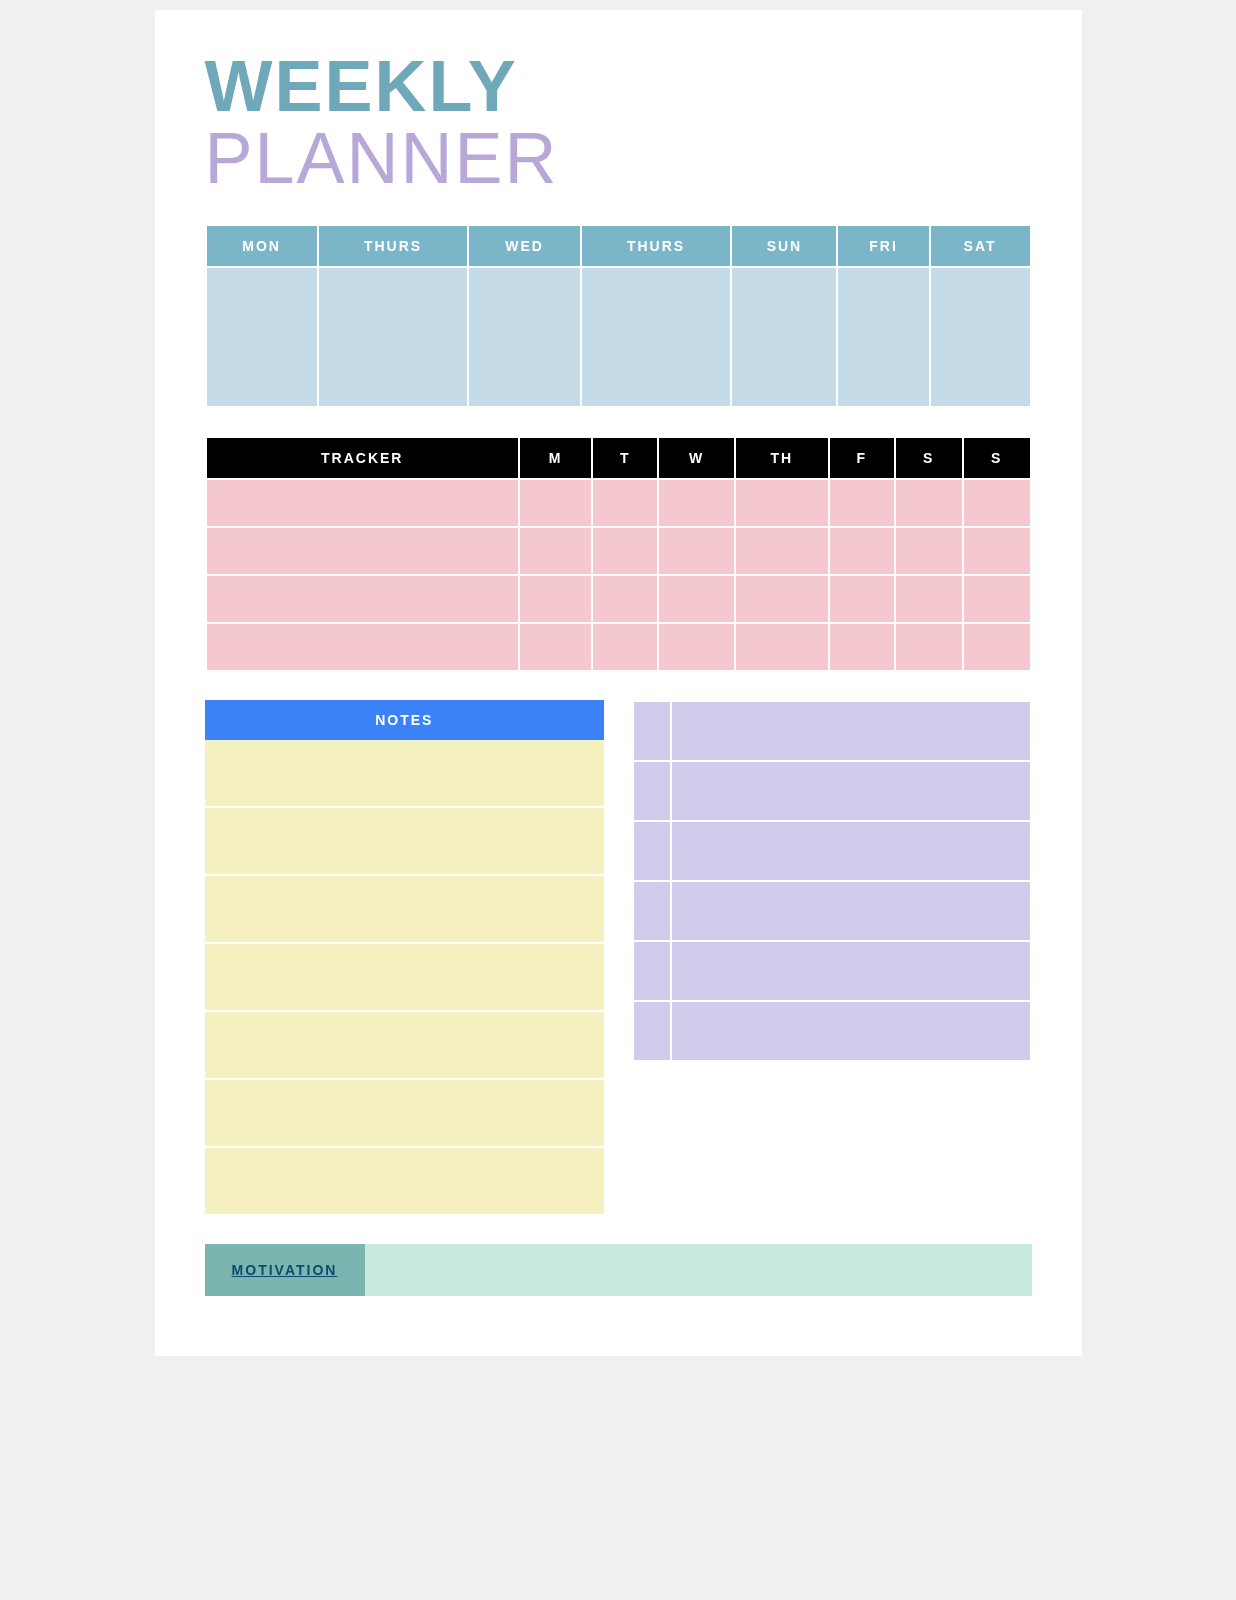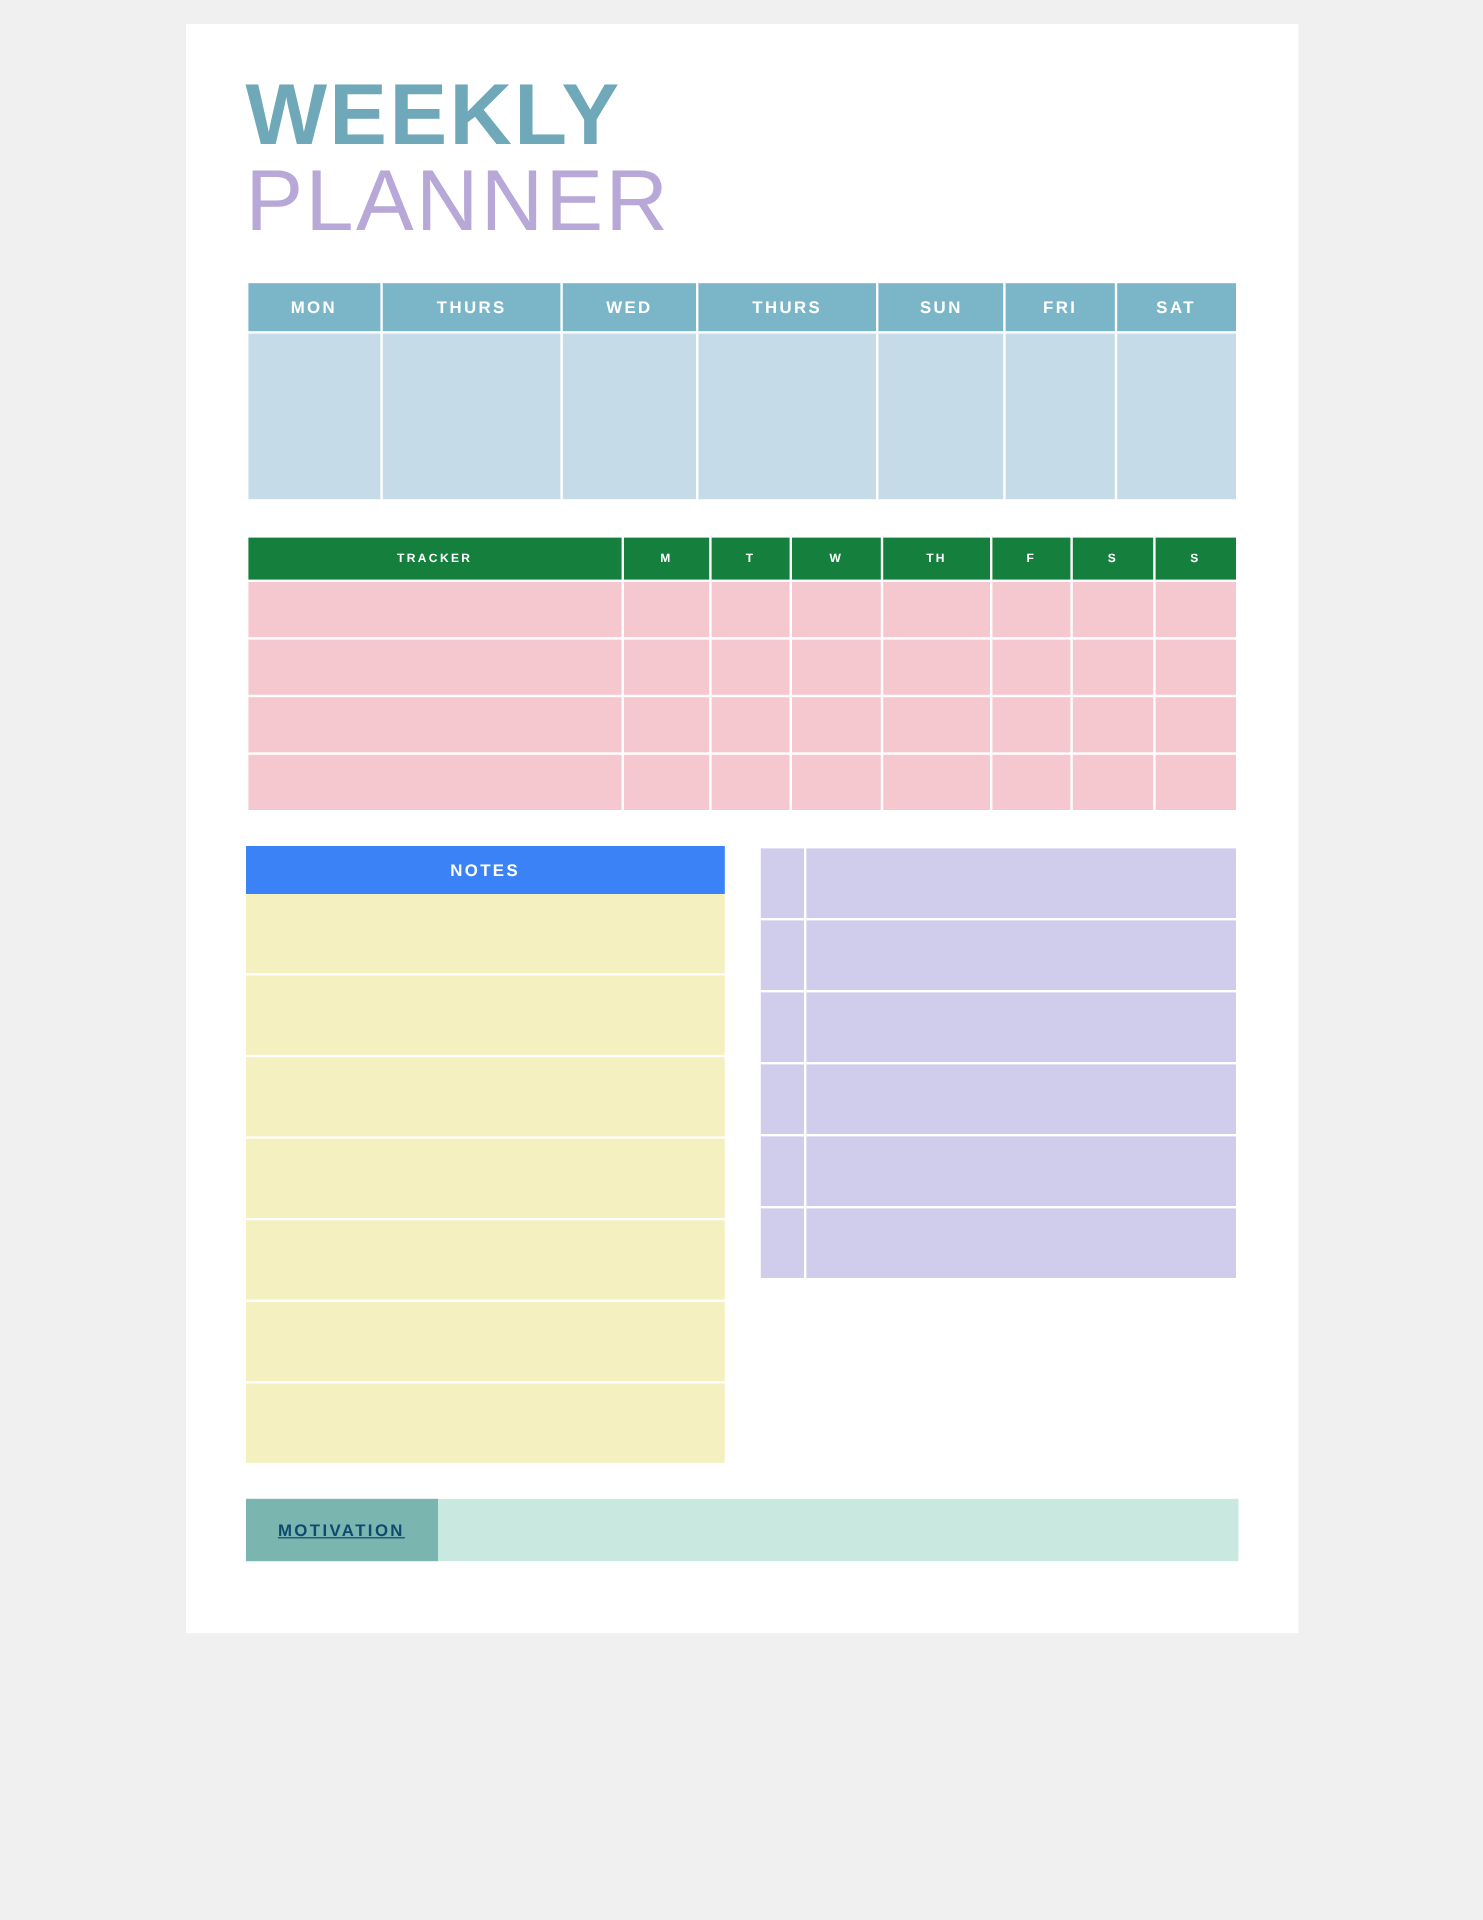--- a/index.html
+++ b/index.html
@@ -15,21 +15,21 @@
       align-items: flex-start;
       min-height: 100vh;
       font-family: Arial, sans-serif;
     }
 
     .page {
       width: 927px;
       min-height: 1200px;
       background: #ffffff;
       padding: 40px 50px 60px 50px;
-      margin: 20px auto;
+      margin: 10px auto;
     }
 
     
     .header {
       display: flex;
       align-items: center;
       justify-content: space-between;
       margin-bottom: 30px;
     }
 
@@ -122,23 +122,23 @@
       padding: 6px;
     }
 
     
     .tracker-grid {
       width: 100%;
       border-collapse: collapse;
     }
 
     .tracker-grid th {
-      background: #15803d;
-      color: #fff;
-      font-size: 10px;
+      background: #000000;
+      color: #fff;
+      font-size: 14px;
       font-weight: 700;
       letter-spacing: 2px;
       padding: 12px 8px;
       text-align: center;
       border: 2px solid #fff;
     }
 
     .tracker-grid th.tracker-label {
       text-align: center;
       width: 38%;

